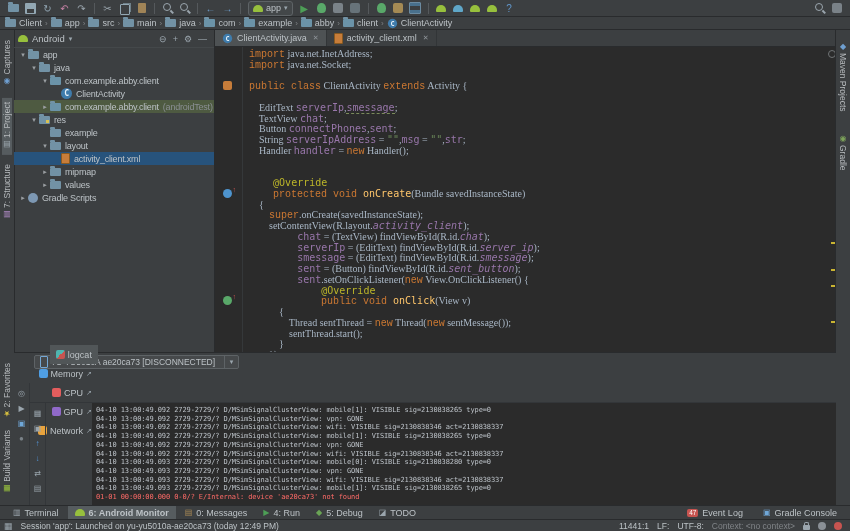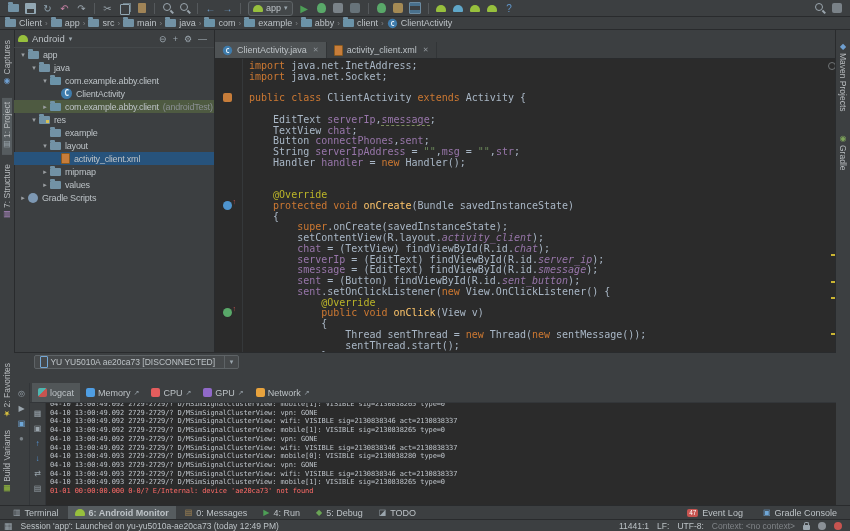--- a/index.html
+++ b/index.html
@@ -73,32 +73,32 @@
   .pheader .hic{font-size:9px;color:#9aa5ad;margin-left:4px;}
   .trow{display:flex;align-items:center;height:13px;font-size:9px;letter-spacing:-0.2px;
         color:#bcc2c6;white-space:nowrap;overflow:hidden;}
   .trow .arr{width:10px;font-size:7px;color:#9b9fa3;text-align:center;flex:none;}
   .trow .ti{margin-right:4px;}
   .trow .extra{color:#8a8f93;margin-left:4px;}
   .hl-blue{background:#27537c;}
   .hl-green{background:#4e5a41;}
 
   
-  #editor{position:absolute;left:215px;top:42px;width:621px;height:322px;}
+  #editor{position:absolute;left:215px;top:30px;width:621px;height:322px;}
   #tabbar{height:16px;display:flex;border-bottom:1px solid #292b2d;background:#3c3f41;}
   .etab{display:flex;align-items:center;height:16px;padding:0 7px;font-size:9px;gap:4px;
         border-right:1px solid #323537;color:#bcc2c6;}
   .etab.sel{background:#4e5254;}
   .etab .x{color:#8f959a;font-size:7px;margin-left:2px;}
   #codewrap{position:absolute;left:0;top:17px;right:0;bottom:0;background:#2b2b2b;overflow:hidden;}
   #gutter{position:absolute;left:0;top:0;bottom:0;width:27px;border-right:1px solid #35383a;}
   #code{position:absolute;left:28px;top:0;right:6px;bottom:0;padding:2px 0 0 6px;
         font:10px/10.75px "DejaVu Sans Mono",monospace;white-space:pre;overflow:hidden;}
   .cl{height:10.75px;}
-  .tk-k{color:#cc7832;}.tk-d{color:#a9b7c6;}.tk-f{color:#9876aa;}
+  .tk-k{color:#cc7832;font-family:Liberation Mono, monospace;}.tk-d{color:#a9b7c6;font-family:Liberation Serif, serif;}.tk-f{color:#9876aa;}
   .tk-fu{color:#9876aa;border-bottom:1px dashed #7a8a5a;}
   .tk-s{color:#6a8759;}.tk-a{color:#bbb529;}.tk-m{color:#ffc66b;}
   .tk-i{color:#9876aa;font-style:italic;}
   .mk{position:absolute;left:8px;width:9px;height:9px;border-radius:50%;}
   .mk::after{content:"↑";position:absolute;right:-4px;top:-3px;font-size:7px;color:#c75450;}
   .mk-override-marker-icon{background:#4e94ce;}
   .mk-implement-marker-icon{background:#59a869;}
   .mk-related-xml-icon{background:#c77d3a;border-radius:2px;}
   .mk-related-xml-icon::after{content:"";}
   #estripe{position:absolute;right:0;top:0;bottom:0;width:6px;}
@@ -132,21 +132,21 @@
   .searchbox{display:flex;align-items:center;height:13px;width:185px;background:#4b5052;
              border:1px solid #646a6d;border-radius:8px;padding:0 6px;gap:3px;}
   .minifind{width:9px;height:9px;position:relative;}
   .minifind::before{content:"";position:absolute;left:0;top:0;width:5px;height:5px;border:1px solid #9aa5ad;border-radius:50%;}
   .minifind::after{content:"";position:absolute;left:6px;top:6px;width:3px;height:1px;background:#9aa5ad;transform:rotate(45deg);}
   .cb{width:9px;height:9px;background:#43494b;border:1px solid #787d80;border-radius:2px;position:relative;}
   .cb::after{content:"";position:absolute;left:2px;top:0px;width:3px;height:5px;
              border:solid #b8bcbf;border-width:0 1.5px 1.5px 0;transform:rotate(40deg);}
   #logwrap{flex:1;display:flex;min-height:0;}
   #log{flex:1;background:#2b2b2b;font:7px/8.7px "DejaVu Sans Mono",monospace;letter-spacing:-0.1px;
-       color:#bdc3c9;padding:1px 0 0 4px;overflow:hidden;white-space:pre;}
+       color:#bdc3c9;padding:7px 0 0 4px;overflow:hidden;white-space:pre;margin-left:46px;}
   .logline.err{color:#ff6b68;}
   .logline.clip{margin-top:-4px;}
 
   
   #bottombar{position:absolute;left:0;top:505px;width:850px;height:14px;box-sizing:border-box;
              border-top:1px solid #292b2d;display:flex;align-items:center;padding:0 6px;font-size:9px;}
   .bbtn{display:flex;align-items:center;gap:4px;height:14px;padding:0 7px;color:#bcc2c6;}
   .bbtn.active{background:#565c5f;font-weight:bold;}
   .badge{background:#c75450;color:#fff;font-size:6.5px;border-radius:2px;padding:0 2px;line-height:8px;}
   #statusbar{position:absolute;left:0;top:519px;width:850px;height:12px;box-sizing:border-box;
@@ -440,21 +440,21 @@
     </div>
     <div id="mbody">
       <div class="ostrip" id="ostrip">
           <span class="sic" style="color: rgb(154, 165, 173);">◎</span>
           <span class="sic" style="color: rgb(154, 165, 173);">▶</span>
           <span class="sic" style="color: rgb(111, 167, 216);">▣</span>
           <span class="sic" style="color: rgb(122, 130, 136);">●</span>
         </div>
       <div id="mmain">
         <div id="mtabs">
-          <span id="mtabs-tabs" style="display:flex;align-items:flex-end;">
+          <span id="mtabs-tabs" style="display:flex;align-items:flex-end;flex-direction:column;">
               <span class="mtab sel">
                 <span class="chip logcat"></span>
                 <span>logcat</span>
               </span>
               <span class="mtab">
                 <span class="chip" style="background: rgb(79, 158, 227);"></span>
                 <span>Memory</span>
                 <span class="ext">↗</span>
               </span>
               <span class="mtab">

